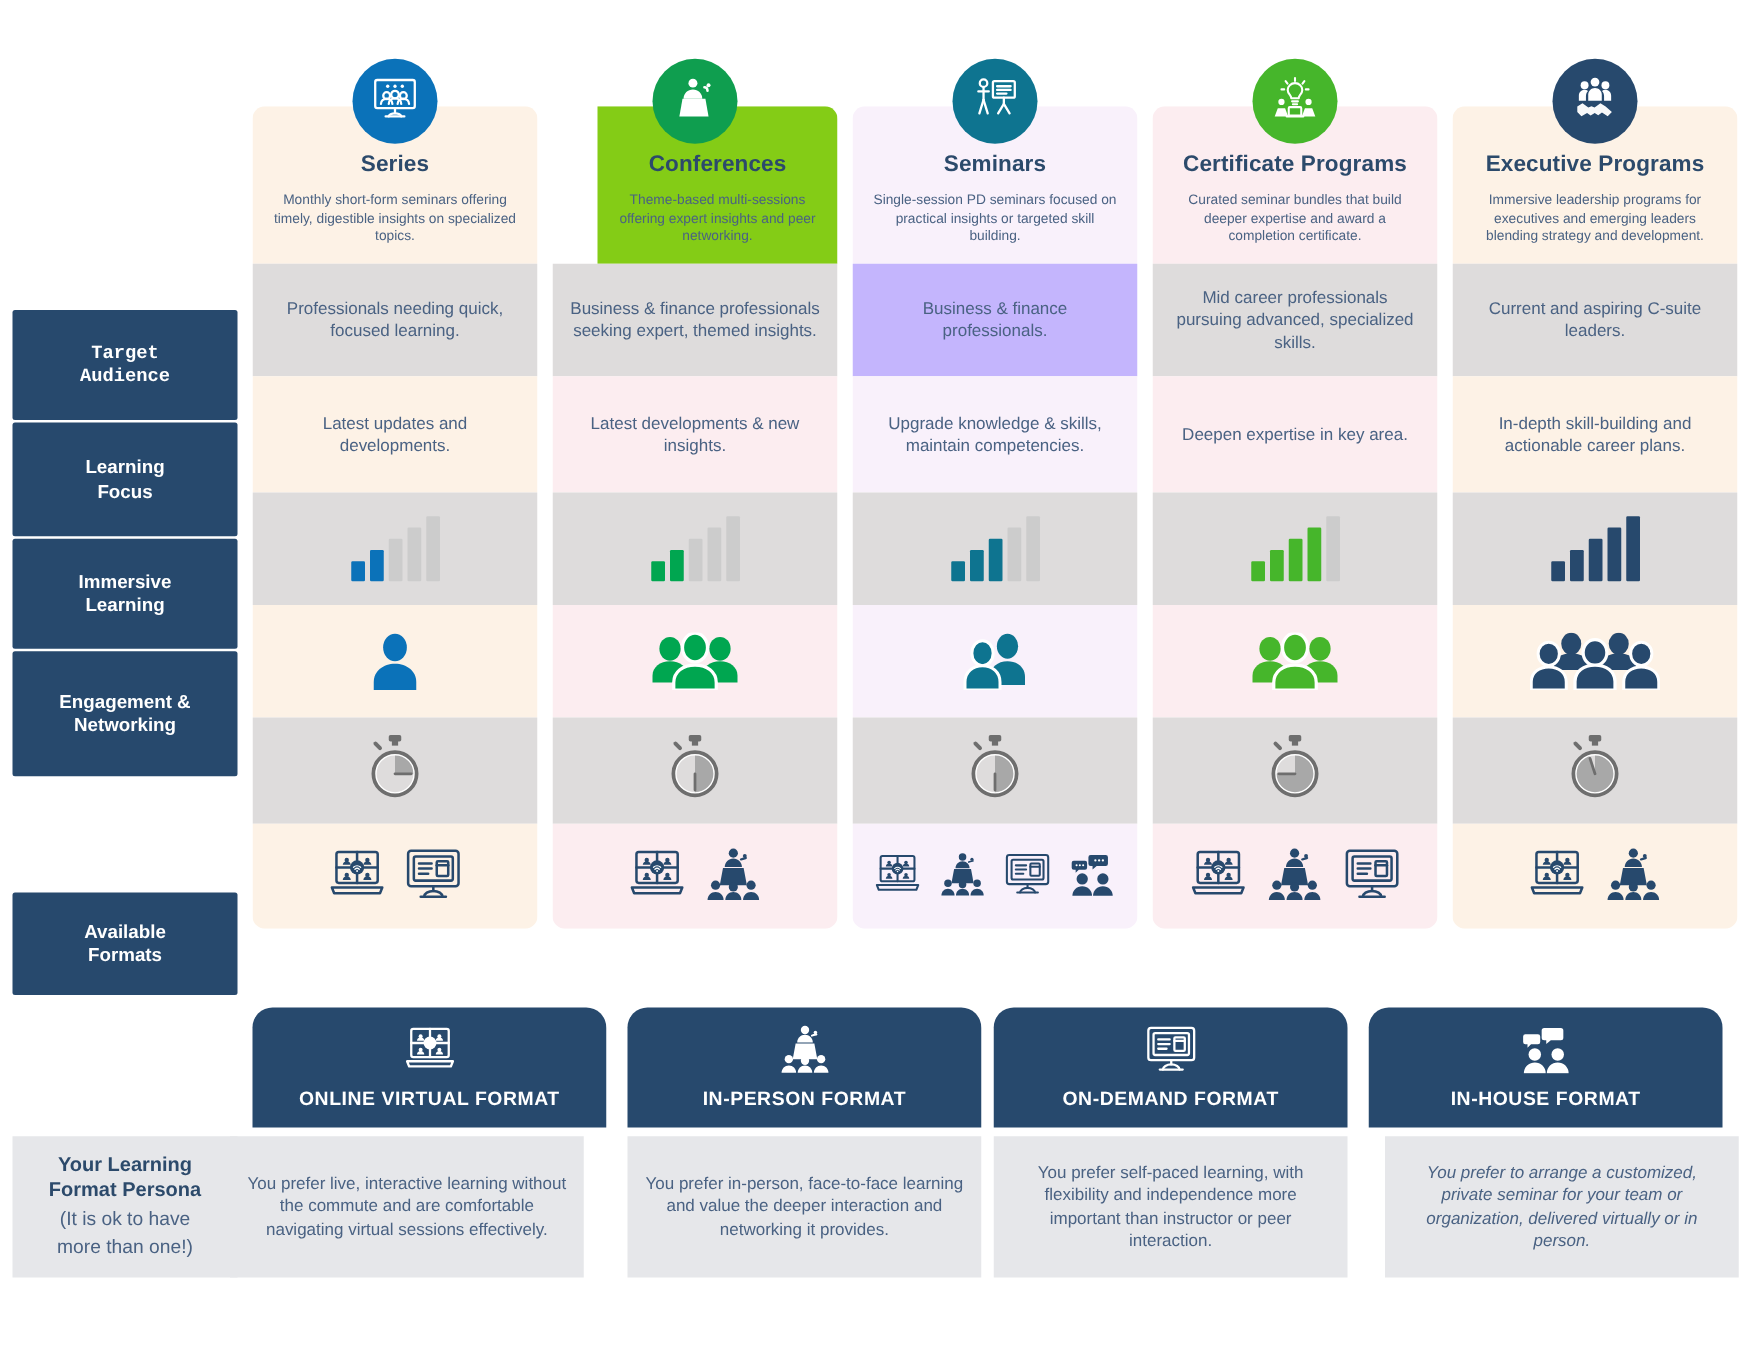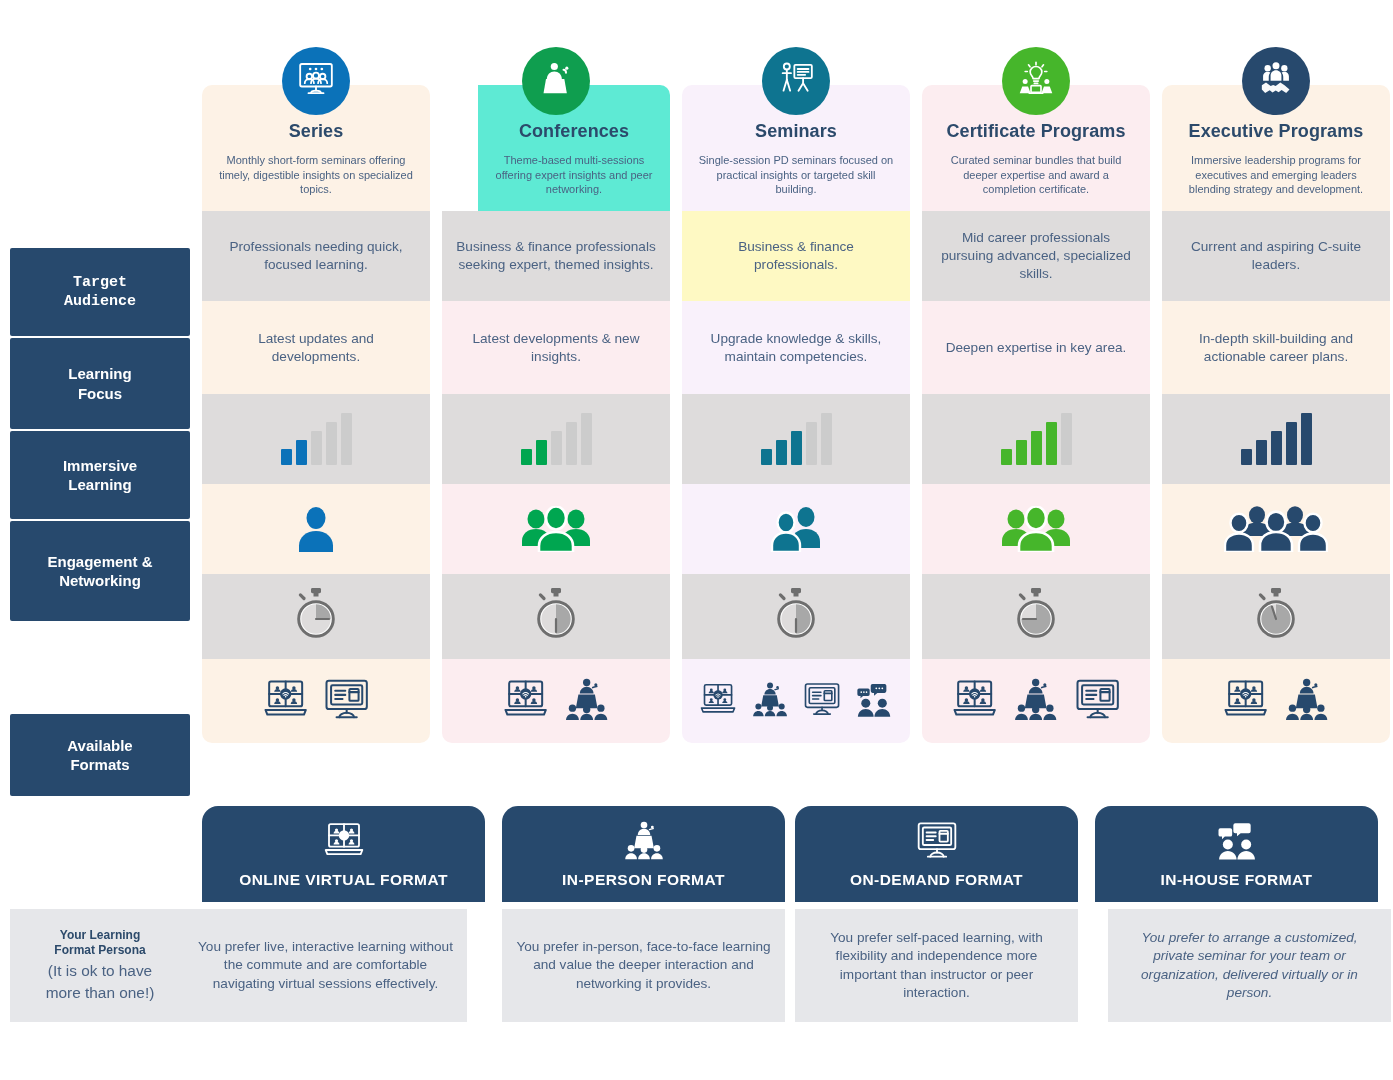--- a/index.html
+++ b/index.html
@@ -152,21 +152,21 @@
     width: 180px; height: 113px;
     background: #e6e7ea;
     display: flex;
     flex-direction: column;
     align-items: center;
     justify-content: center;
     text-align: center;
     padding: 6px 8px;
     color: #4a6283;
   }
-  .persona-side .t1 { font-size: 12px; font-weight: bold; color: #2c4a6b; line-height: 1.3; }
+  .persona-side .t1 { font-size: 16px; font-weight: bold; color: #2c4a6b; line-height: 1.3; }
   .persona-side .t2 { font-size: 15.4px; line-height: 1.3; margin-top: 2px; }
 </style>
 </head>
 <body>
 
 <div id="root">
 
   <div class="grid-wrap">
       <div class="badge" style="left: 282px; background: rgb(11, 114, 185);">
         <span><svg viewBox="0 0 48 48" fill="none" stroke="#ffffff" stroke-width="2.2" stroke-linecap="round" stroke-linejoin="round" style="width: 40px; height: 40px;">
@@ -259,21 +259,21 @@
         <span><svg viewBox="0 0 48 48" fill="none" stroke="#ffffff" stroke-width="2.4" stroke-linecap="round" stroke-linejoin="round" style="width: 40px; height: 40px;">
         <circle cx="22" cy="9" r="4.3" fill="#ffffff" stroke="none"></circle>
         <path d="M13 24c0-5.4 4.1-9 9-9s9 3.6 9 9" fill="#ffffff" stroke="none"></path>
         <path d="M33 13c2 0 3 1.6 3 3.4"></path>
         <circle cx="37" cy="11" r="1.9" fill="#ffffff" stroke="none"></circle>
         <path d="M12 24h22l3 17H9z" fill="#ffffff" stroke="none"></path>
         <path d="M15 29h16" stroke="#ffffff" stroke-width="2" opacity="0"></path>
       </svg></span>
       </div>
       <div class="col" style="left: 442px;">
-        <div class="col-head" style="background: #5eead4; margin-left: 36px;">
+        <div class="col-head" style="background: #84cc16; margin-left: 36px;">
           <div class="col-title">Conferences</div>
           <div class="col-desc">Theme-based multi-sessions offering expert insights and peer networking.</div>
         </div>
         <div class="cell r0" style="background: rgb(222, 220, 220);">
           <span>Business &amp; finance professionals seeking expert, themed insights.</span>
         </div>
         <div class="cell r1" style="background: rgb(252, 237, 240);">
           <span>Latest developments &amp; new insights.</span>
         </div>
         <div class="cell r2" style="background: rgb(222, 220, 220);">
@@ -353,21 +353,21 @@
         <path d="M26 12h13M26 15.5h13M26 19h9"></path>
         <path d="M32.5 23v6"></path>
             <path d="M27 38l5.5-9L38 38"></path>
       </svg></span>
       </div>
       <div class="col" style="left: 682px;">
         <div class="col-head" style="background: rgb(249, 241, 251);">
           <div class="col-title">Seminars</div>
           <div class="col-desc">Single-session PD seminars focused on practical insights or targeted skill building.</div>
         </div>
-        <div class="cell r0" style="background: #fef9c3;">
+        <div class="cell r0" style="background: #c4b5fd;">
           <span>Business &amp; finance professionals.</span>
         </div>
         <div class="cell r1" style="background: rgb(249, 241, 251);">
           <span>Upgrade knowledge &amp; skills, maintain competencies.</span>
         </div>
         <div class="cell r2" style="background: rgb(222, 220, 220);">
           <div class="bars">
             <span style="background: rgb(14, 116, 144);"></span>
             <span style="background: rgb(14, 116, 144);"></span>
             <span style="background: rgb(14, 116, 144);"></span>

